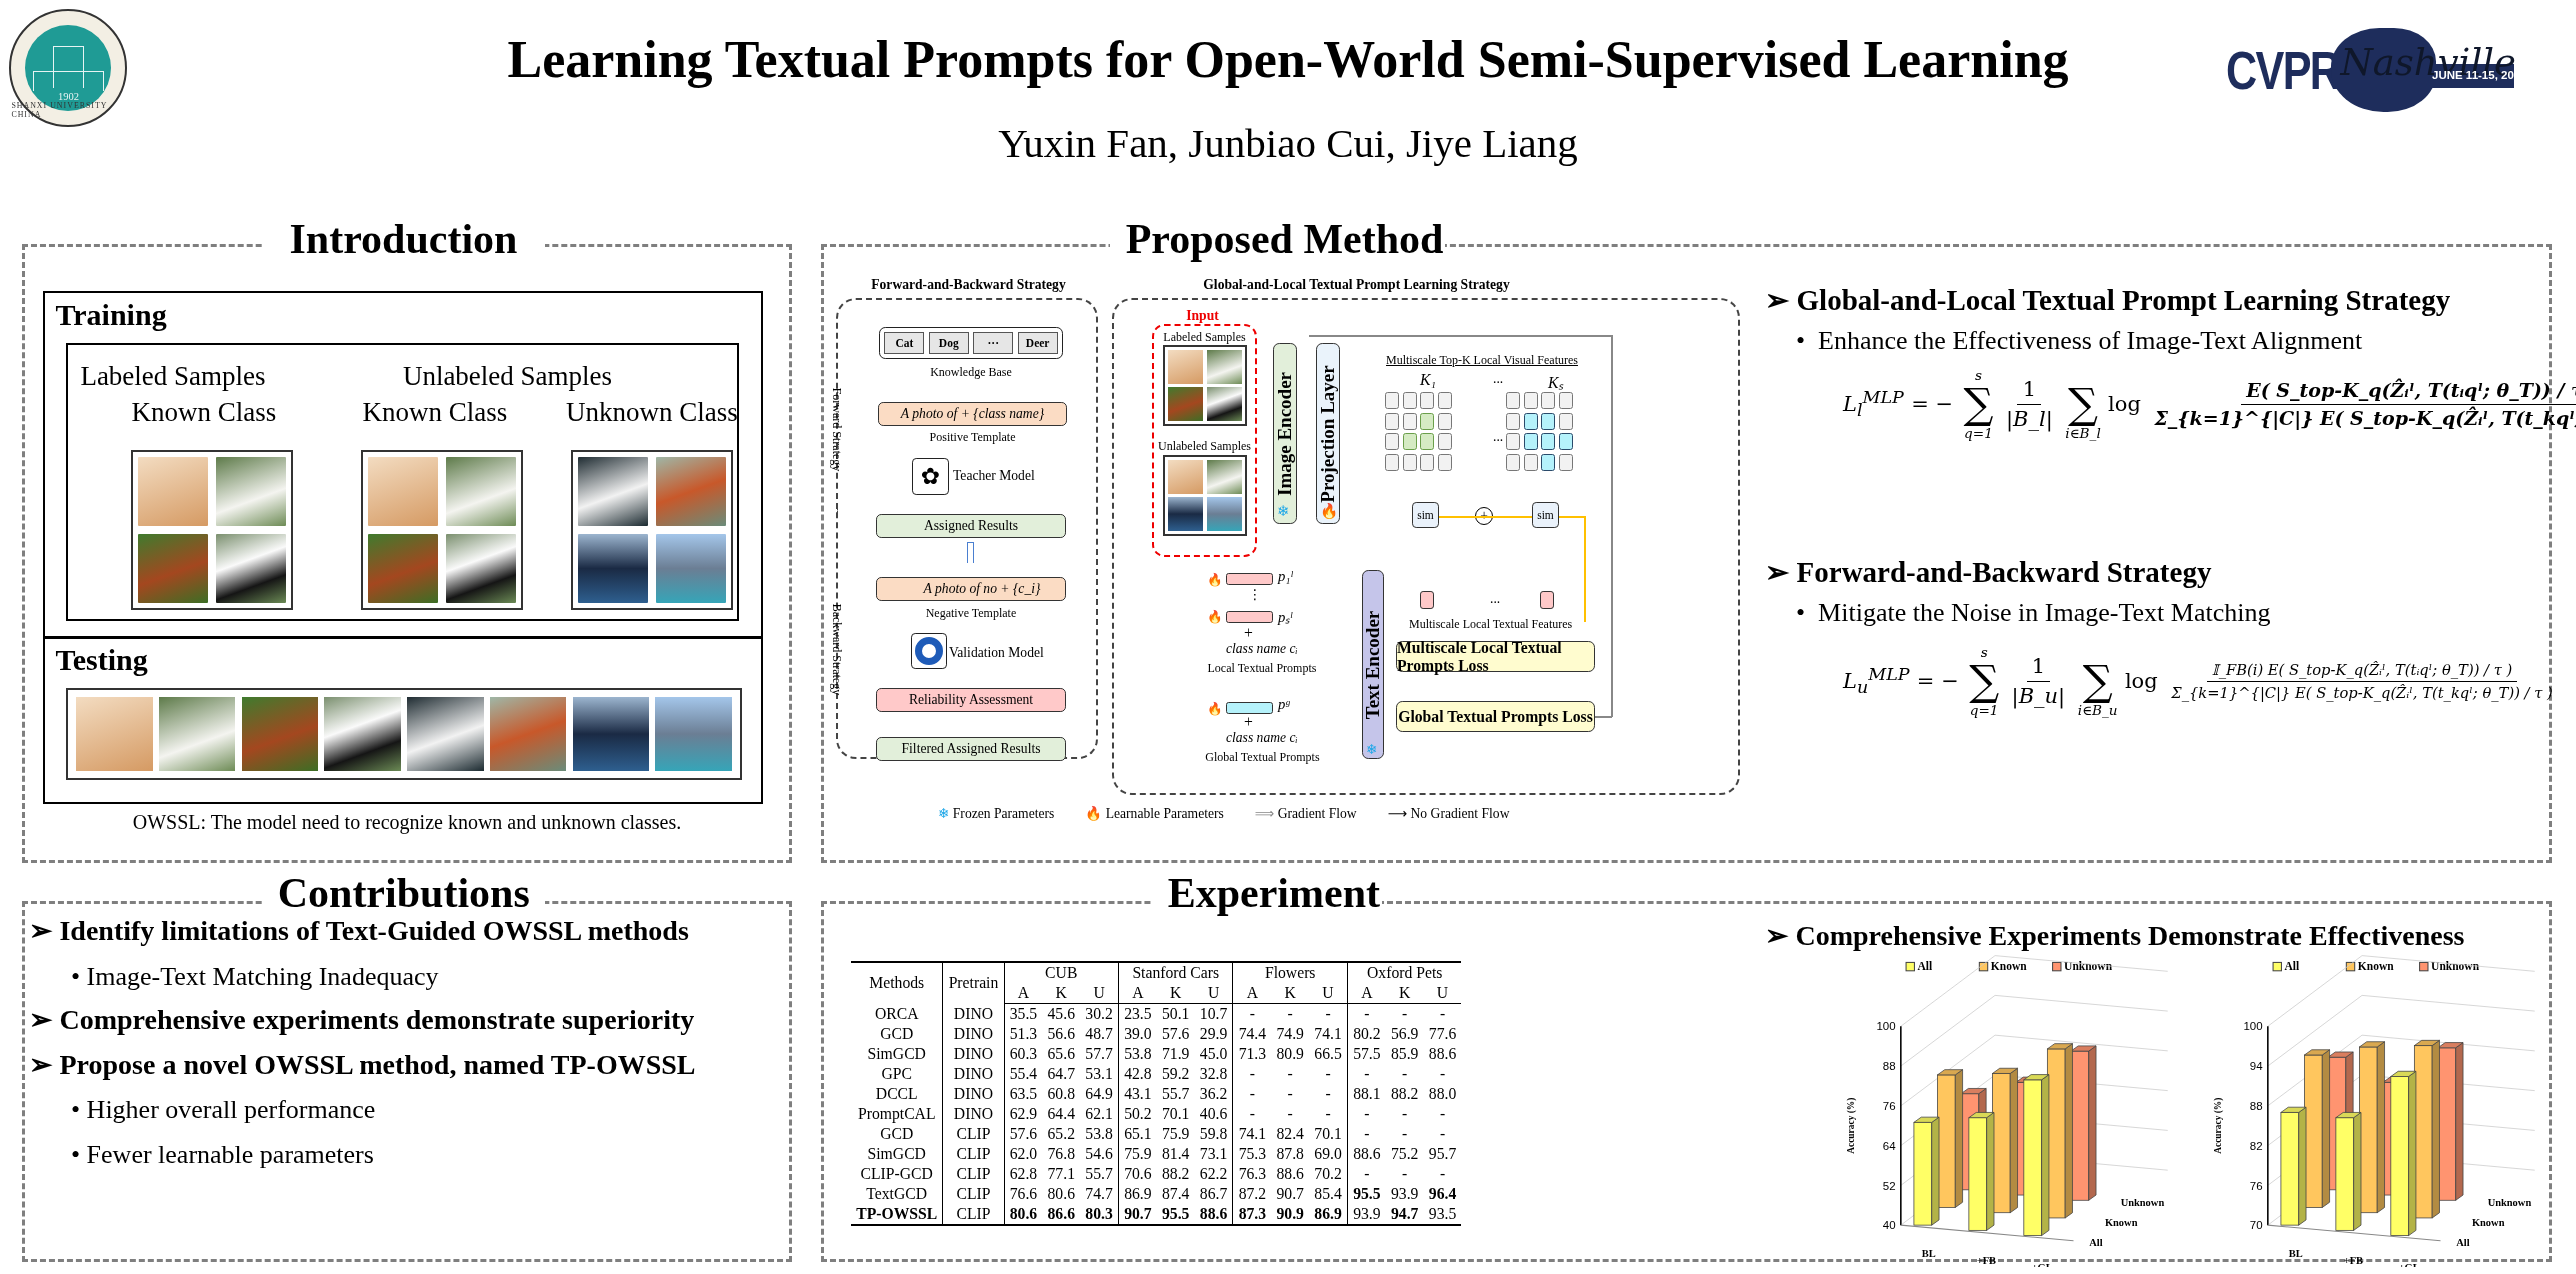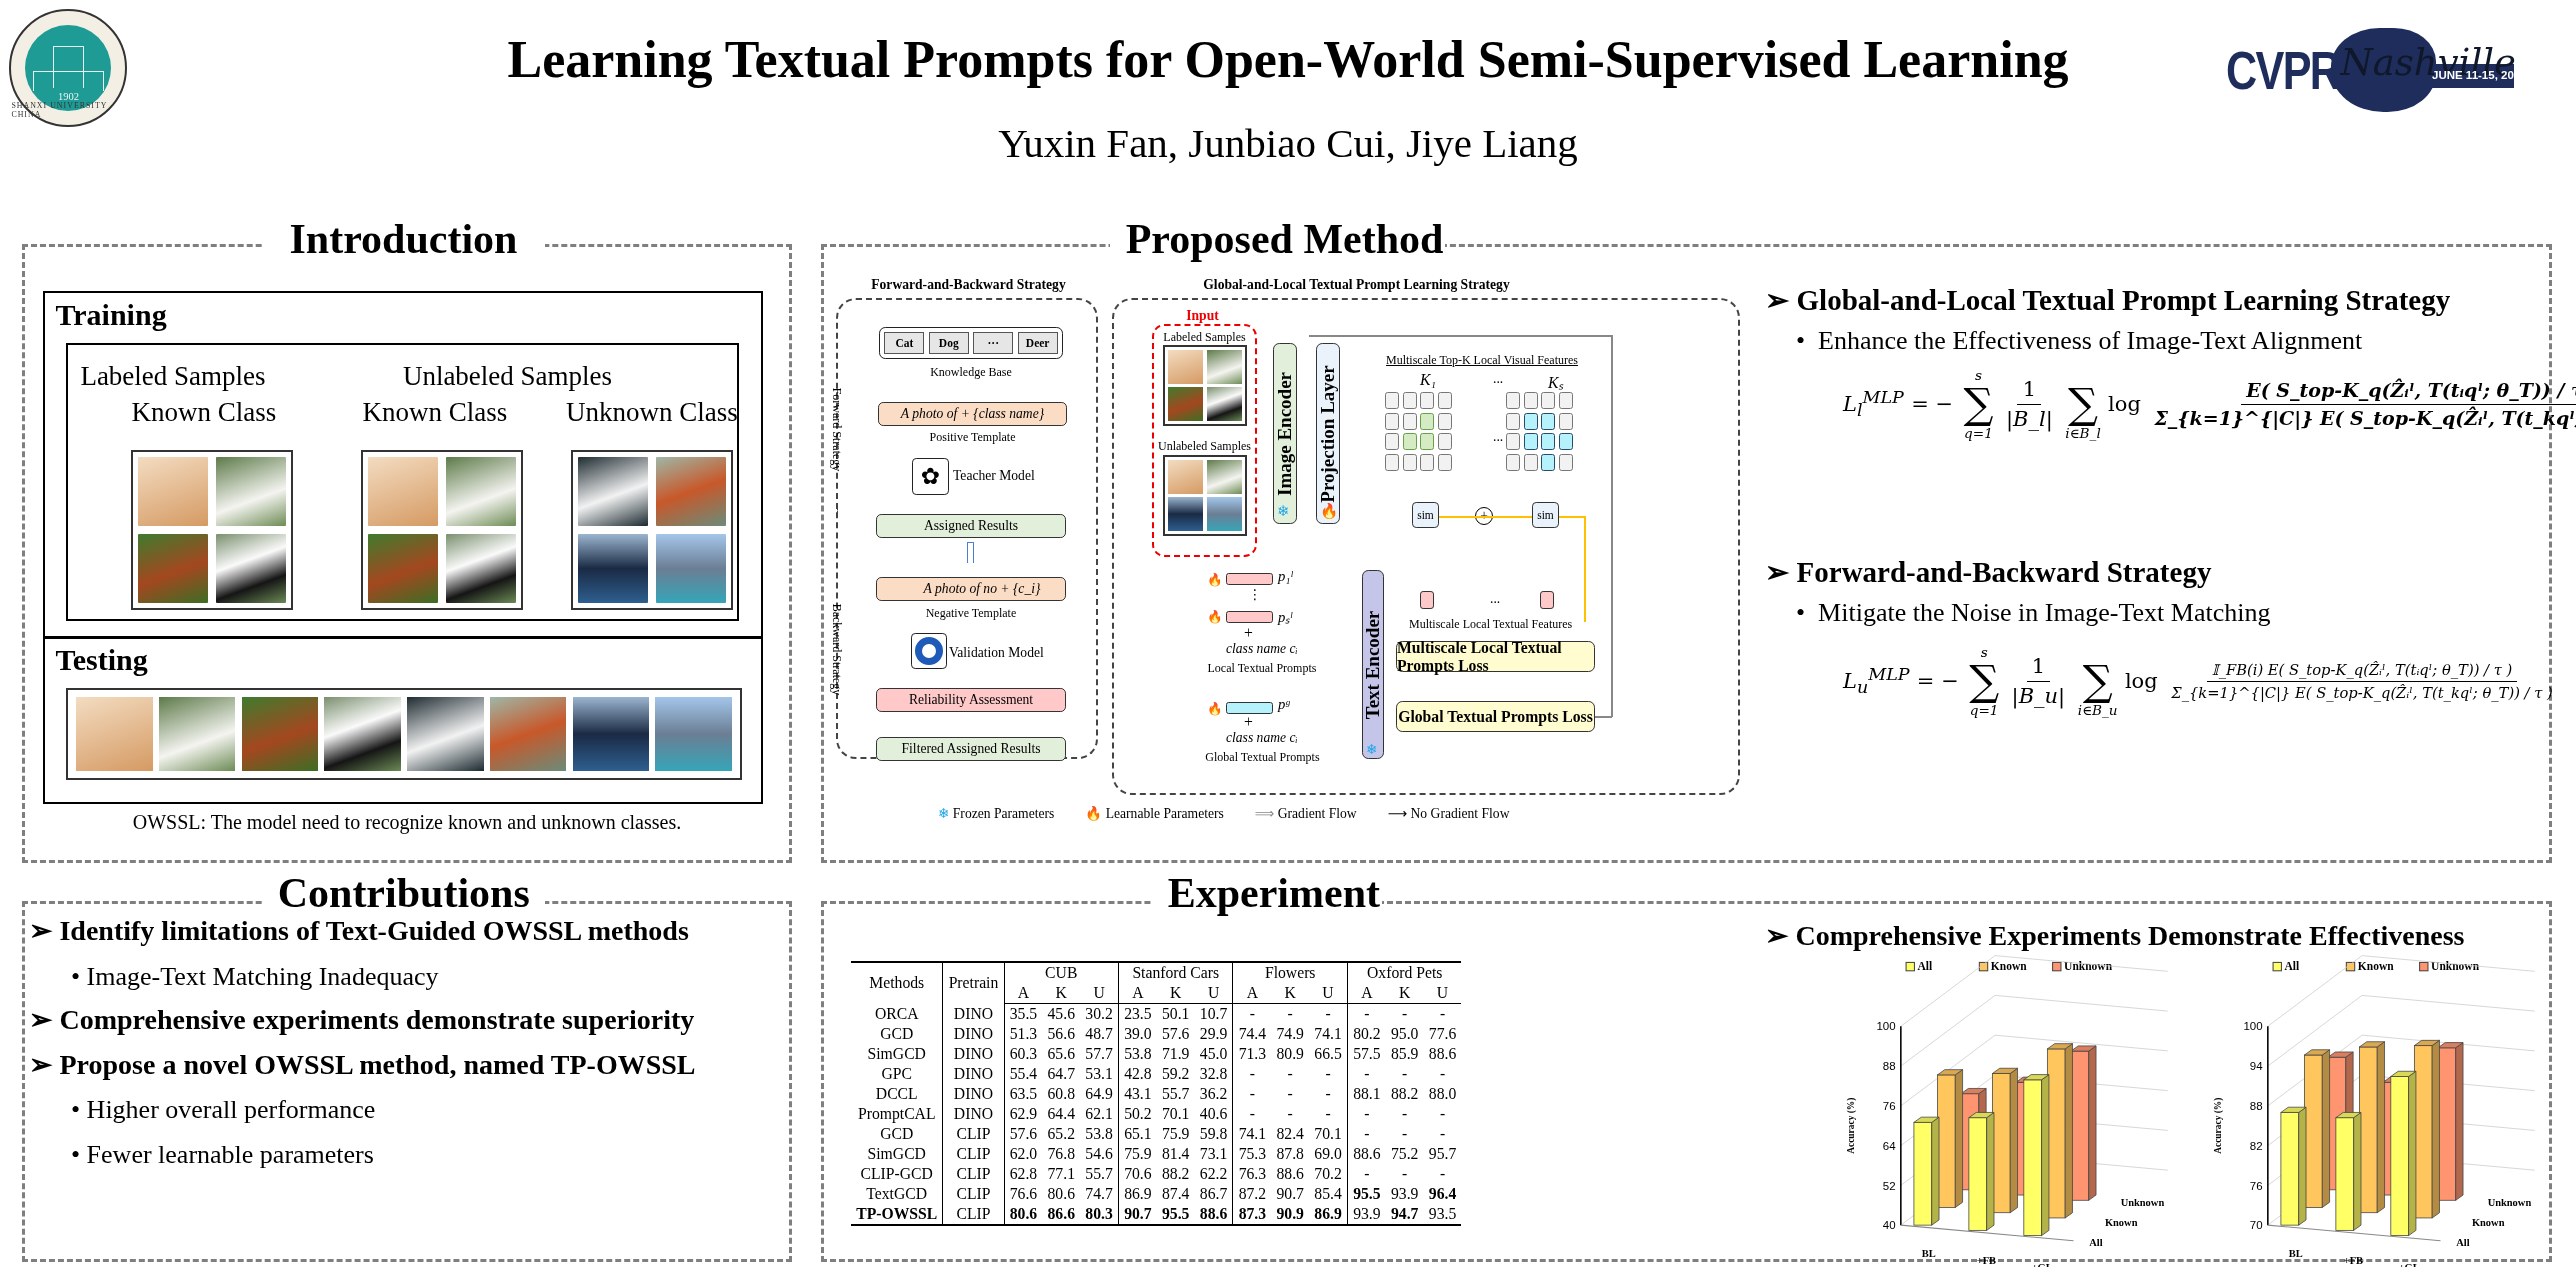--- a/index.html
+++ b/index.html
@@ -448,21 +448,21 @@
           <td class="bl">51.3</td>
           <td>56.6</td>
           <td>48.7</td>
           <td class="bl">39.0</td>
           <td>57.6</td>
           <td>29.9</td>
           <td class="bl">74.4</td>
           <td>74.9</td>
           <td>74.1</td>
           <td class="bl">80.2</td>
-          <td>95.0</td>
+          <td>56.9</td>
           <td>77.6</td>
         </tr>
         <tr>
           <td>SimGCD</td>
           <td class="bl">DINO</td>
           <td class="bl">60.3</td>
           <td>65.6</td>
           <td>57.7</td>
           <td class="bl">53.8</td>
           <td>71.9</td>

